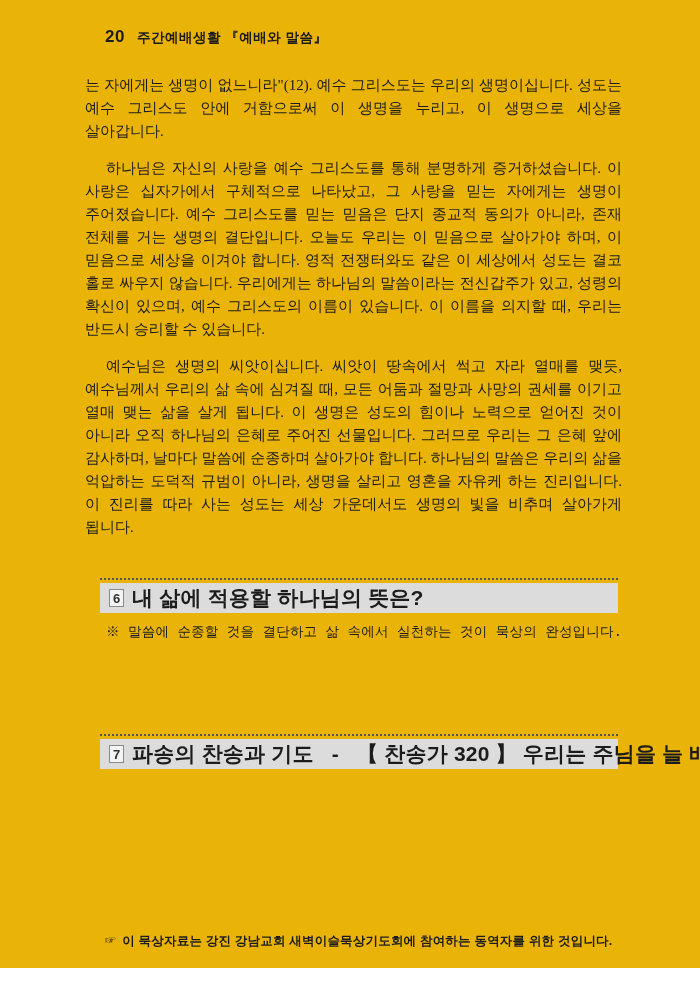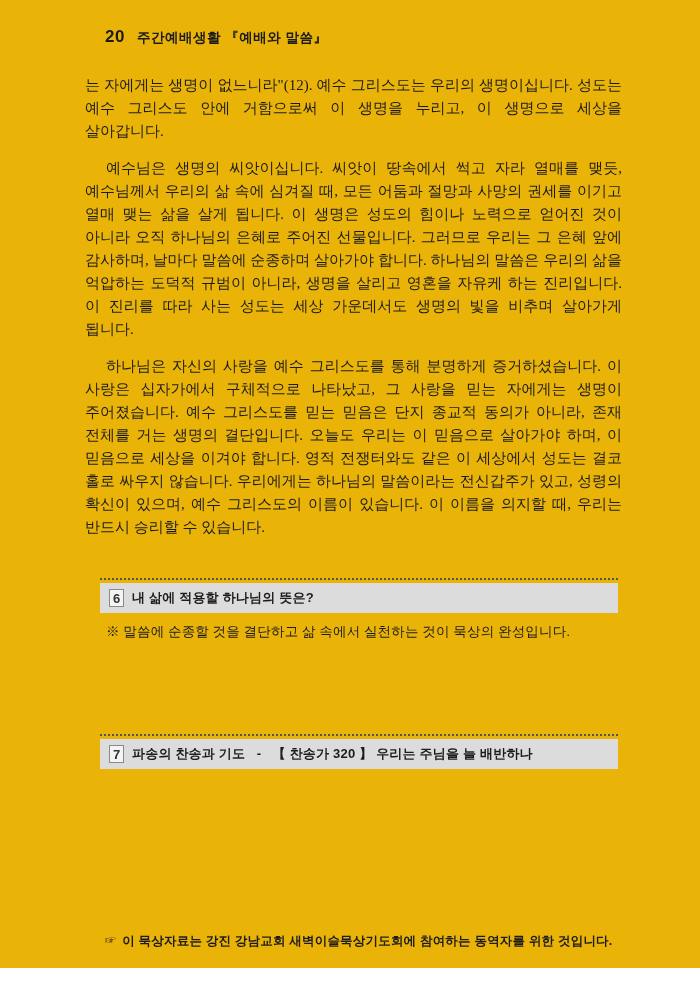--- a/index.html
+++ b/index.html
@@ -84,28 +84,28 @@
     padding: 0 2px;
     margin-right: 8px;
     border: 1px solid #8a8a8a;
     background: #f4f4f4;
     font-size: 13px;
     font-weight: bold;
     color: #333333;
     box-sizing: border-box;
   }
   .section-title {
-    font-size: 13px;
+    font-size: 21px;
     font-weight: bold;
     letter-spacing: 0.2px;
     white-space: pre;
   }
   .section-note {
     margin: 10px 0 0 6px;
-    font-family: Liberation Serif, serif;
+    font-family: Liberation Mono, monospace;
     font-size: 13.5px;
     letter-spacing: 0.2px;
     white-space: nowrap;
   }
 
   
   .page-footer {
     position: absolute;
     top: 902px;
     left: 104px;
@@ -126,22 +126,22 @@
 <body>
 
 <div class="page">
 
   <header class="page-header">
     <span class="page-num">20</span><span class="book-title">주간예배생활 『예배와 말씀』</span>
   </header>
 
   <main class="body-text">
     <p class="para no-indent">는 자에게는 생명이 없느니라"(12). 예수 그리스도는 우리의 생명이십니다. 성도는 예수 그리스도 안에 거함으로써 이 생명을 누리고, 이 생명으로 세상을 살아갑니다.</p>
+    <p class="para">하나님은 자신의 사랑을 예수 그리스도를 통해 분명하게 증거하셨습니다. 이 사랑은 십자가에서 구체적으로 나타났고, 그 사랑을 믿는 자에게는 생명이 주어졌습니다. 예수 그리스도를 믿는 믿음은 단지 종교적 동의가 아니라, 존재 전체를 거는 생명의 결단입니다. 오늘도 우리는 이 믿음으로 살아가야 하며, 이 믿음으로 세상을 이겨야 합니다. 영적 전쟁터와도 같은 이 세상에서 성도는 결코 홀로 싸우지 않습니다. 우리에게는 하나님의 말씀이라는 전신갑주가 있고, 성령의 확신이 있으며, 예수 그리스도의 이름이 있습니다. 이 이름을 의지할 때, 우리는 반드시 승리할 수 있습니다.</p>
     <p class="para">예수님은 생명의 씨앗이십니다. 씨앗이 땅속에서 썩고 자라 열매를 맺듯, 예수님께서 우리의 삶 속에 심겨질 때, 모든 어둠과 절망과 사망의 권세를 이기고 열매 맺는 삶을 살게 됩니다. 이 생명은 성도의 힘이나 노력으로 얻어진 것이 아니라 오직 하나님의 은혜로 주어진 선물입니다. 그러므로 우리는 그 은혜 앞에 감사하며, 날마다 말씀에 순종하며 살아가야 합니다. 하나님의 말씀은 우리의 삶을 억압하는 도덕적 규범이 아니라, 생명을 살리고 영혼을 자유케 하는 진리입니다. 이 진리를 따라 사는 성도는 세상 가운데서도 생명의 빛을 비추며 살아가게 됩니다.</p>
-    <p class="para">하나님은 자신의 사랑을 예수 그리스도를 통해 분명하게 증거하셨습니다. 이 사랑은 십자가에서 구체적으로 나타났고, 그 사랑을 믿는 자에게는 생명이 주어졌습니다. 예수 그리스도를 믿는 믿음은 단지 종교적 동의가 아니라, 존재 전체를 거는 생명의 결단입니다. 오늘도 우리는 이 믿음으로 살아가야 하며, 이 믿음으로 세상을 이겨야 합니다. 영적 전쟁터와도 같은 이 세상에서 성도는 결코 홀로 싸우지 않습니다. 우리에게는 하나님의 말씀이라는 전신갑주가 있고, 성령의 확신이 있으며, 예수 그리스도의 이름이 있습니다. 이 이름을 의지할 때, 우리는 반드시 승리할 수 있습니다.</p>
   </main>
 
   <section class="section-block" id="section-6">
     <div class="section-bar">
       <span class="num-box">6</span>
       <span class="section-title">내 삶에 적용할 하나님의 뜻은?</span>
     </div>
     <p class="section-note">※ 말씀에 순종할 것을 결단하고 삶 속에서 실천하는 것이 묵상의 완성입니다.</p>
   </section>
 

